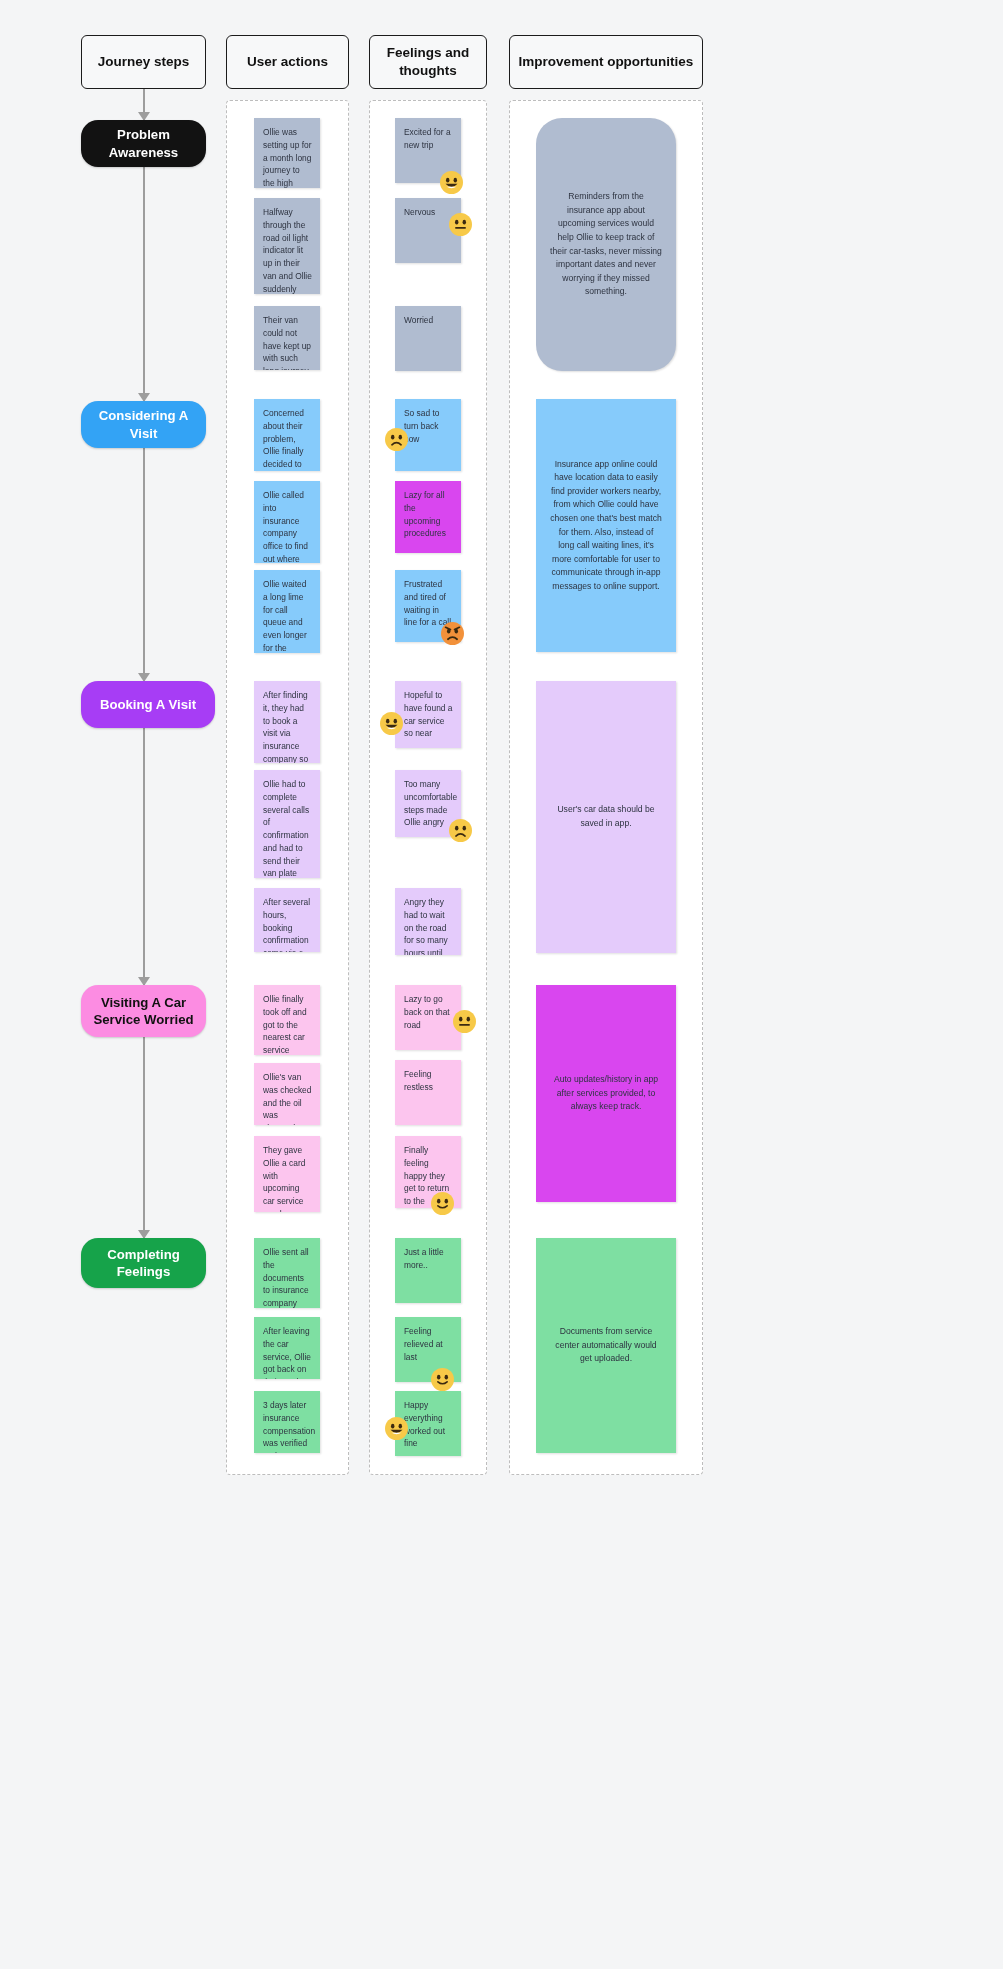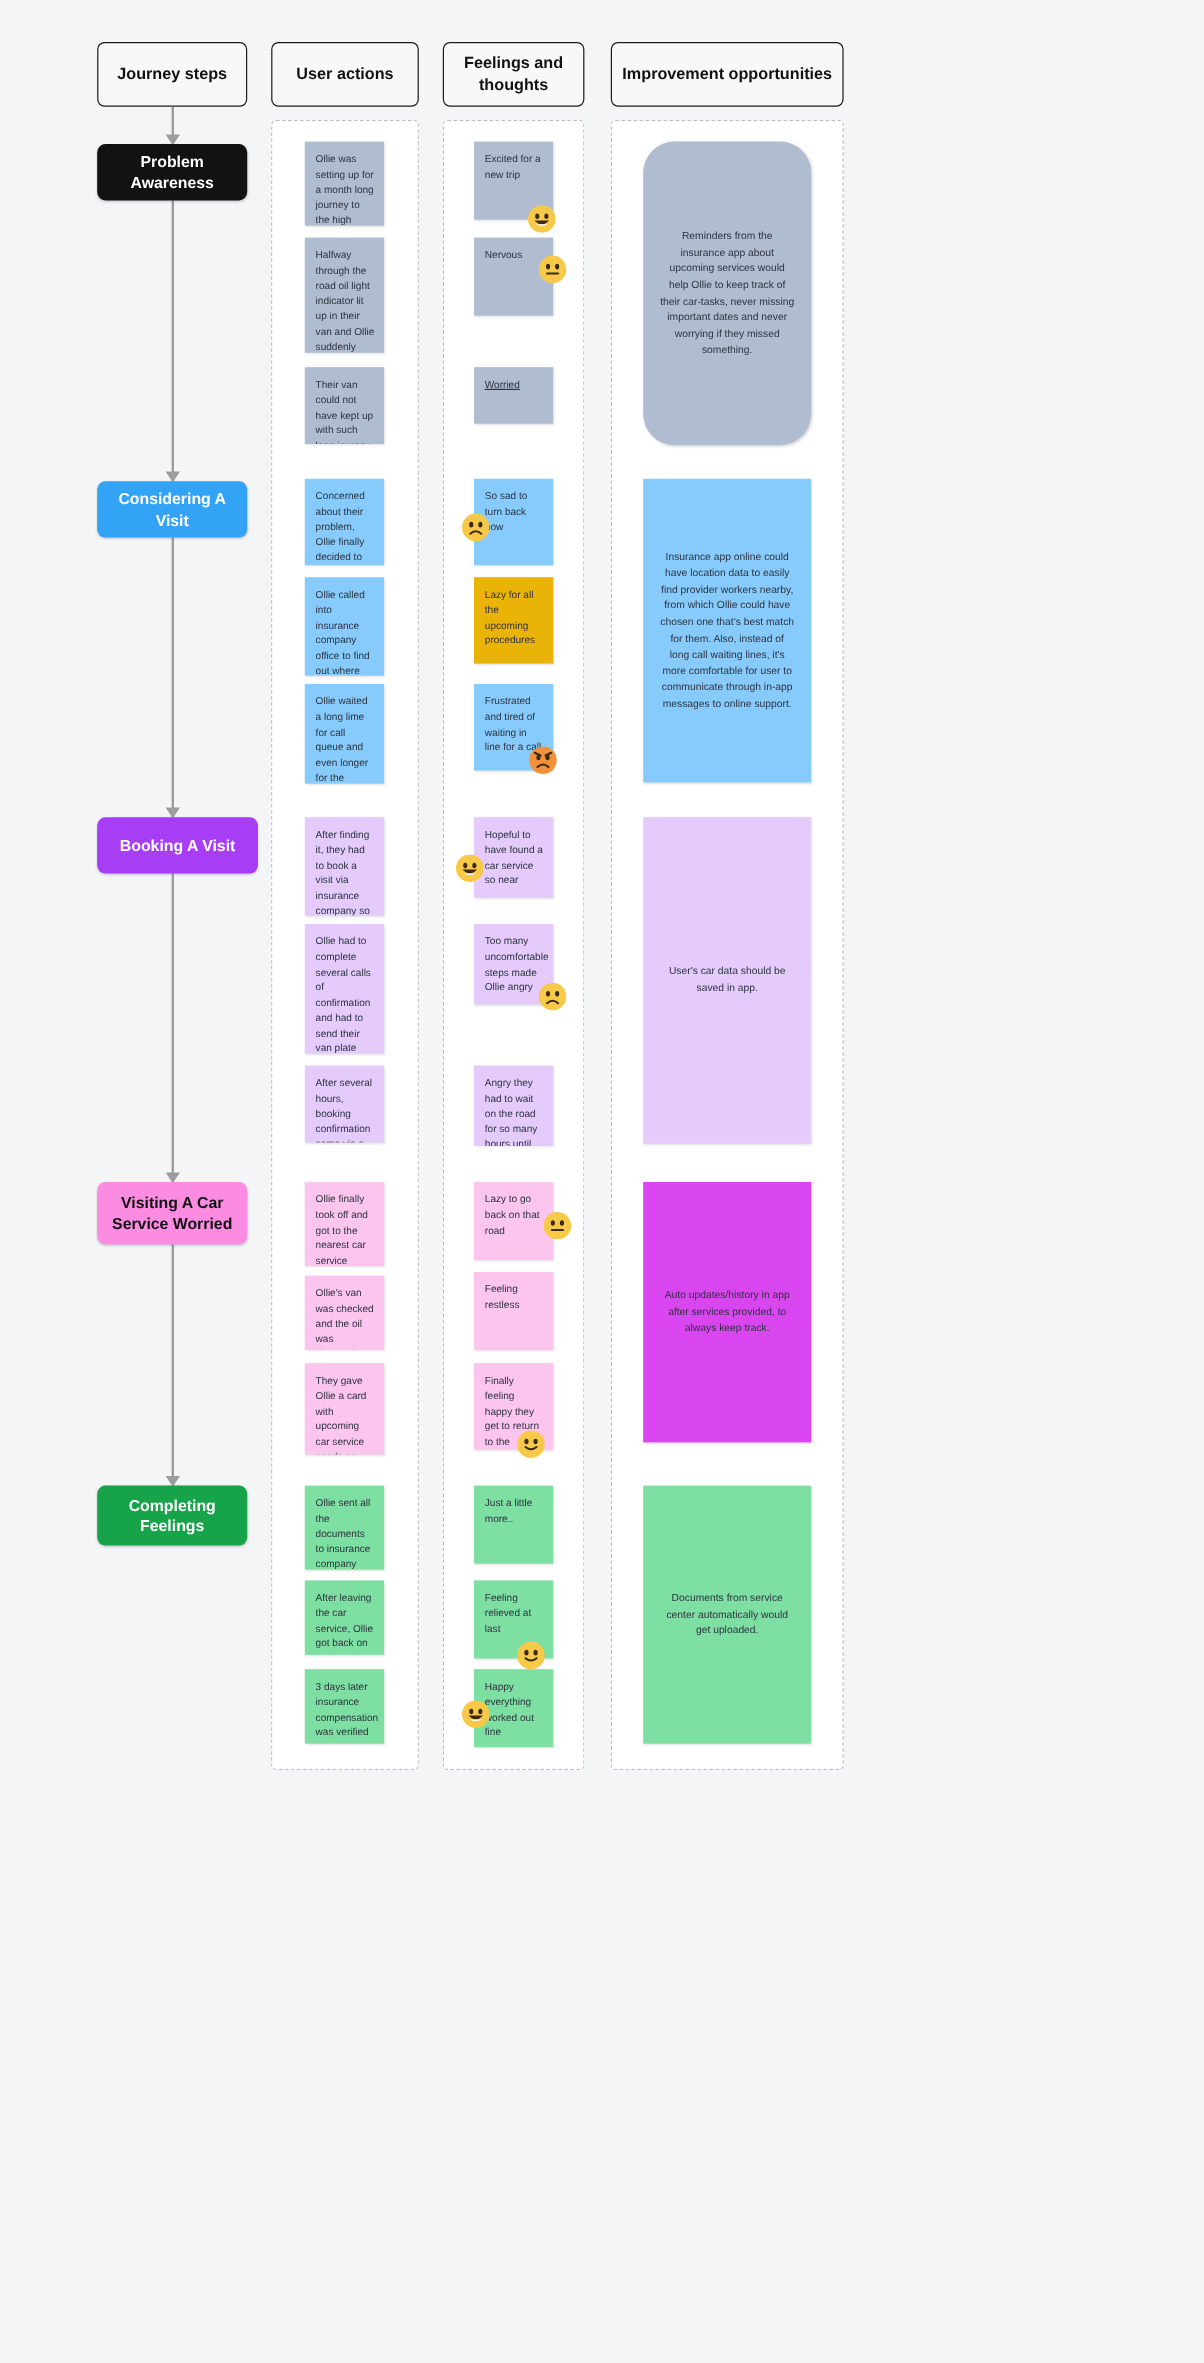--- a/index.html
+++ b/index.html
@@ -40,21 +40,21 @@
     border: 1.5px dashed #bdbdbd;
     border-radius: 4px;
     background: #ffffff;
   }
 
   
   .stage {
     position: absolute;
     left: 81px;
     width: 125px;
-    border-radius: 7px;
+    border-radius: 17px;
     display: flex;
     align-items: center;
     justify-content: center;
     text-align: center;
     color: #ffffff;
     font-size: 13.2px;
     font-weight: 700;
     line-height: 1.32;
     padding: 6px 8px;
     box-shadow: 0 1px 2px rgba(0,0,0,.18);
@@ -161,23 +161,23 @@
       <div class="note" style="background: rgb(252, 197, 238); left: 254px; top: 1063px; width: 66px; height: 62px;">Ollie's van was checked and the oil was changed</div>
       <div class="note" style="background: rgb(252, 197, 238); left: 254px; top: 1136px; width: 66px; height: 76px;">They gave Ollie a card with upcoming car service needs so they wouldn't forget anymore</div>
       <div class="note" style="background: rgb(126, 223, 162); left: 254px; top: 1238px; width: 66px; height: 70px;">Ollie sent all the documents to insurance company through e-mail</div>
       <div class="note" style="background: rgb(126, 223, 162); left: 254px; top: 1317px; width: 66px; height: 62px;">After leaving the car service, Ollie got back on their road</div>
       <div class="note" style="background: rgb(126, 223, 162); left: 254px; top: 1391px; width: 66px; height: 62px;">3 days later insurance compensation was verified and complete</div>
     </div>
 
   <div id="feelings-root">
       <div class="note" style="background: rgb(176, 188, 208); left: 395px; top: 118px; width: 66px; height: 65px;">Excited for a new trip</div>
       <div class="note" style="background: rgb(176, 188, 208); left: 395px; top: 198px; width: 66px; height: 65px;">Nervous</div>
-      <div class="note" style="background: rgb(176, 188, 208); left: 395px; top: 306px; width: 66px; height: 47px; text-decoration: underline;">Worried</div>
+      <div class="note" style="background: rgb(176, 188, 208); left: 395px; top: 306px; width: 66px; height: 65px;">Worried</div>
       <div class="note" style="background: rgb(134, 203, 251); left: 395px; top: 399px; width: 66px; height: 72px;">So sad to turn back now</div>
-      <div class="note" style="background: #eab308; left: 395px; top: 481px; width: 66px; height: 72px;">Lazy for all the upcoming procedures</div>
+      <div class="note" style="background: #d946ef; left: 395px; top: 481px; width: 66px; height: 72px;">Lazy for all the upcoming procedures</div>
       <div class="note" style="background: rgb(134, 203, 251); left: 395px; top: 570px; width: 66px; height: 72px;">Frustrated and tired of waiting in line for a call</div>
       <div class="note" style="background: rgb(228, 203, 251); left: 395px; top: 681px; width: 66px; height: 67px;">Hopeful to have found a car service so near</div>
       <div class="note" style="background: rgb(228, 203, 251); left: 395px; top: 770px; width: 66px; height: 67px;">Too many uncomfortable steps made Ollie angry</div>
       <div class="note" style="background: rgb(228, 203, 251); left: 395px; top: 888px; width: 66px; height: 67px;">Angry they had to wait on the road for so many hours until confirmed</div>
       <div class="note" style="background: rgb(252, 197, 238); left: 395px; top: 985px; width: 66px; height: 65px;">Lazy to go back on that road</div>
       <div class="note" style="background: rgb(252, 197, 238); left: 395px; top: 1060px; width: 66px; height: 65px;">Feeling restless</div>
       <div class="note" style="background: rgb(252, 197, 238); left: 395px; top: 1136px; width: 66px; height: 72px;">Finally feeling happy they get to return to the journey</div>
       <div class="note" style="background: rgb(126, 223, 162); left: 395px; top: 1238px; width: 66px; height: 65px;">Just a little more..</div>
       <div class="note" style="background: rgb(126, 223, 162); left: 395px; top: 1317px; width: 66px; height: 65px;">Feeling relieved at last</div>
       <div class="note" style="background: rgb(126, 223, 162); left: 395px; top: 1391px; width: 66px; height: 65px;">Happy everything worked out fine</div>

